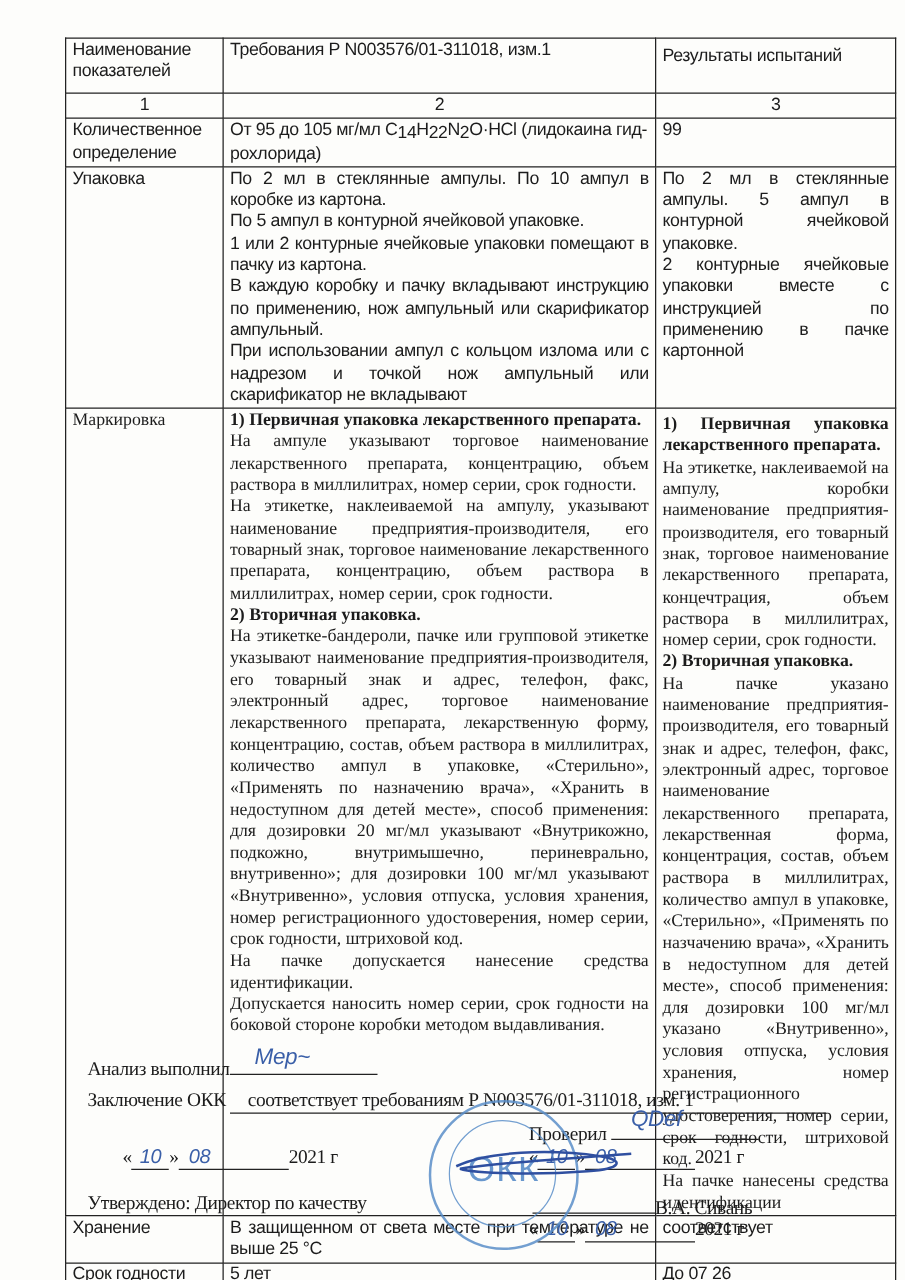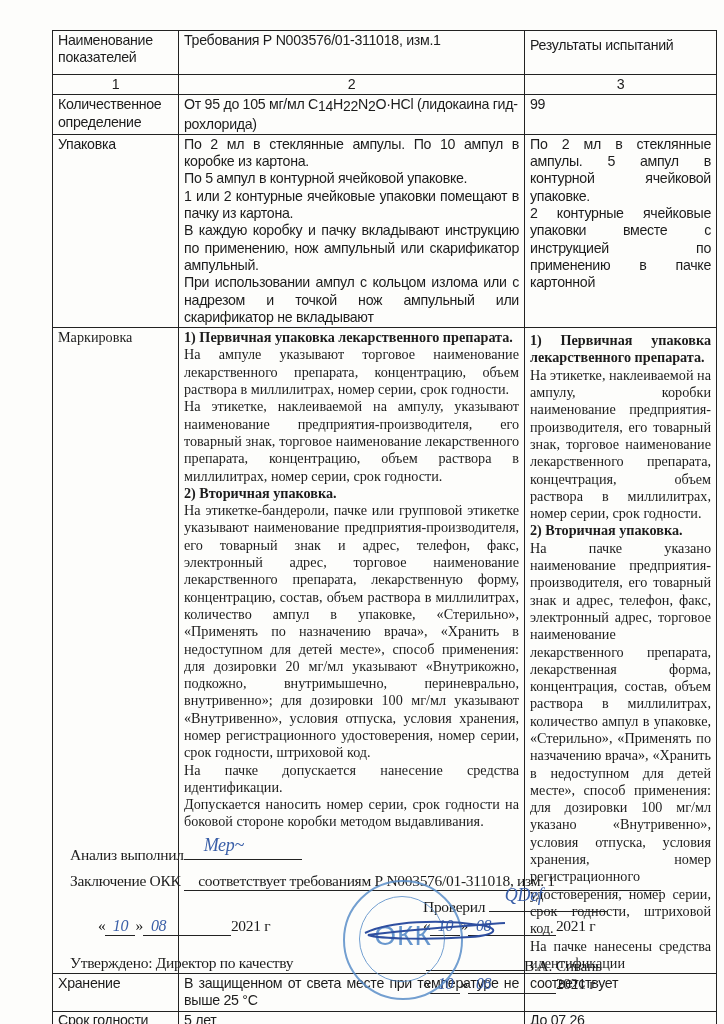--- a/index.html
+++ b/index.html
@@ -10,21 +10,21 @@
   col.c1 { width:126px; } col.c2 { width:346px; } col.c3 { width:192px; }
   .cond { font-family:"Liberation Sans Narrow","Liberation Sans", sans-serif; font-size:13.6px; letter-spacing:-0.3px;margin-top:19px; }
   .num td { text-align:center; line-height:14px; padding:0; }
   .just { text-align:justify; }
   .para { display:block; }
   .bold { font-weight:bold; }
   .small { font-size:11.4px; line-height:13.55px; }
   .hdr td { height:36px; }
   .foot { position:absolute; font-size:15.5px; font-family:"Liberation Serif", serif; color:#1c1c1c; white-space:nowrap; }
   .ul { border-bottom:1.2px solid #222; display:inline-block; }
-  .hand { font-family:Liberation Serif, serif; font-style:italic; color:#3a5fa8; font-size:18px; }
+  .hand { font-family:Liberation Sans, sans-serif; font-style:italic; color:#3a5fa8; font-size:18px; }
   .stamp { position:absolute; left:343px; top:880px; width:116px; height:116px; border-radius:50%;
            border:2px solid #5b8fc9; opacity:0.85; }
   .stamp .inner { position:absolute; left:14px; top:14px; width:84px; height:84px; border-radius:50%; border:1.2px solid #5b8fc9; }
   .stamp .okk { position:absolute; left:0; width:116px; top:38px; text-align:center; font-family:"Liberation Sans", sans-serif;
                 font-size:28px; color:#4f86c6; letter-spacing:1px; }
   sub { font-size:14px; vertical-align:-2px; }
 </style>
 </head>
 <body>
 

